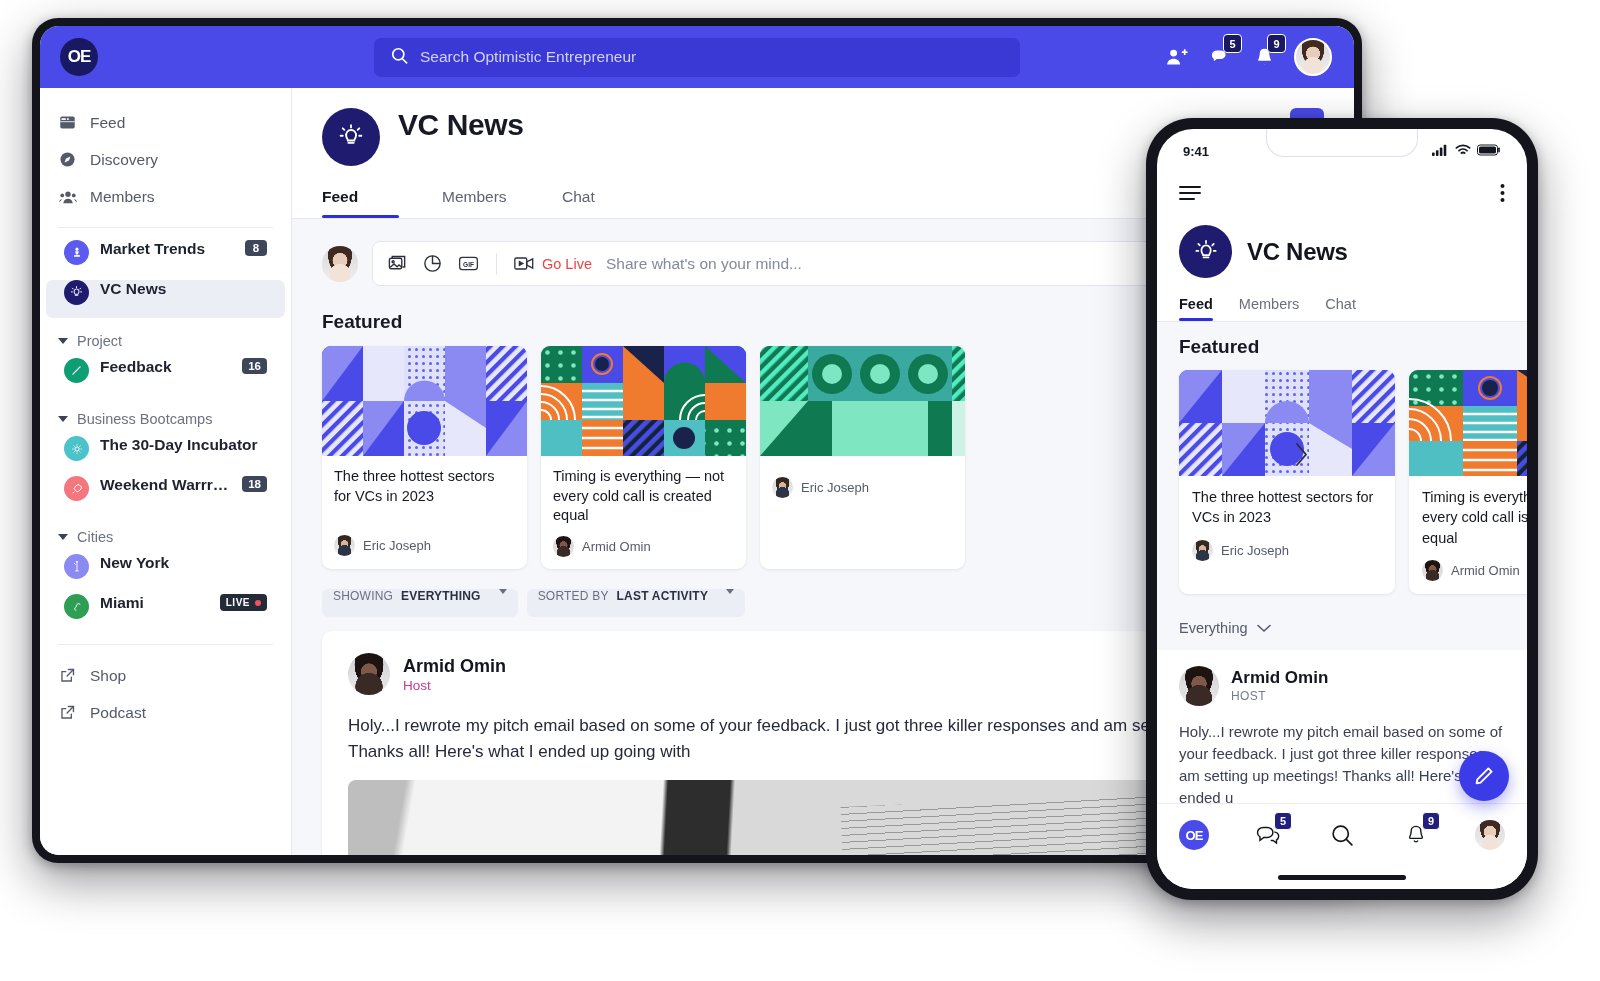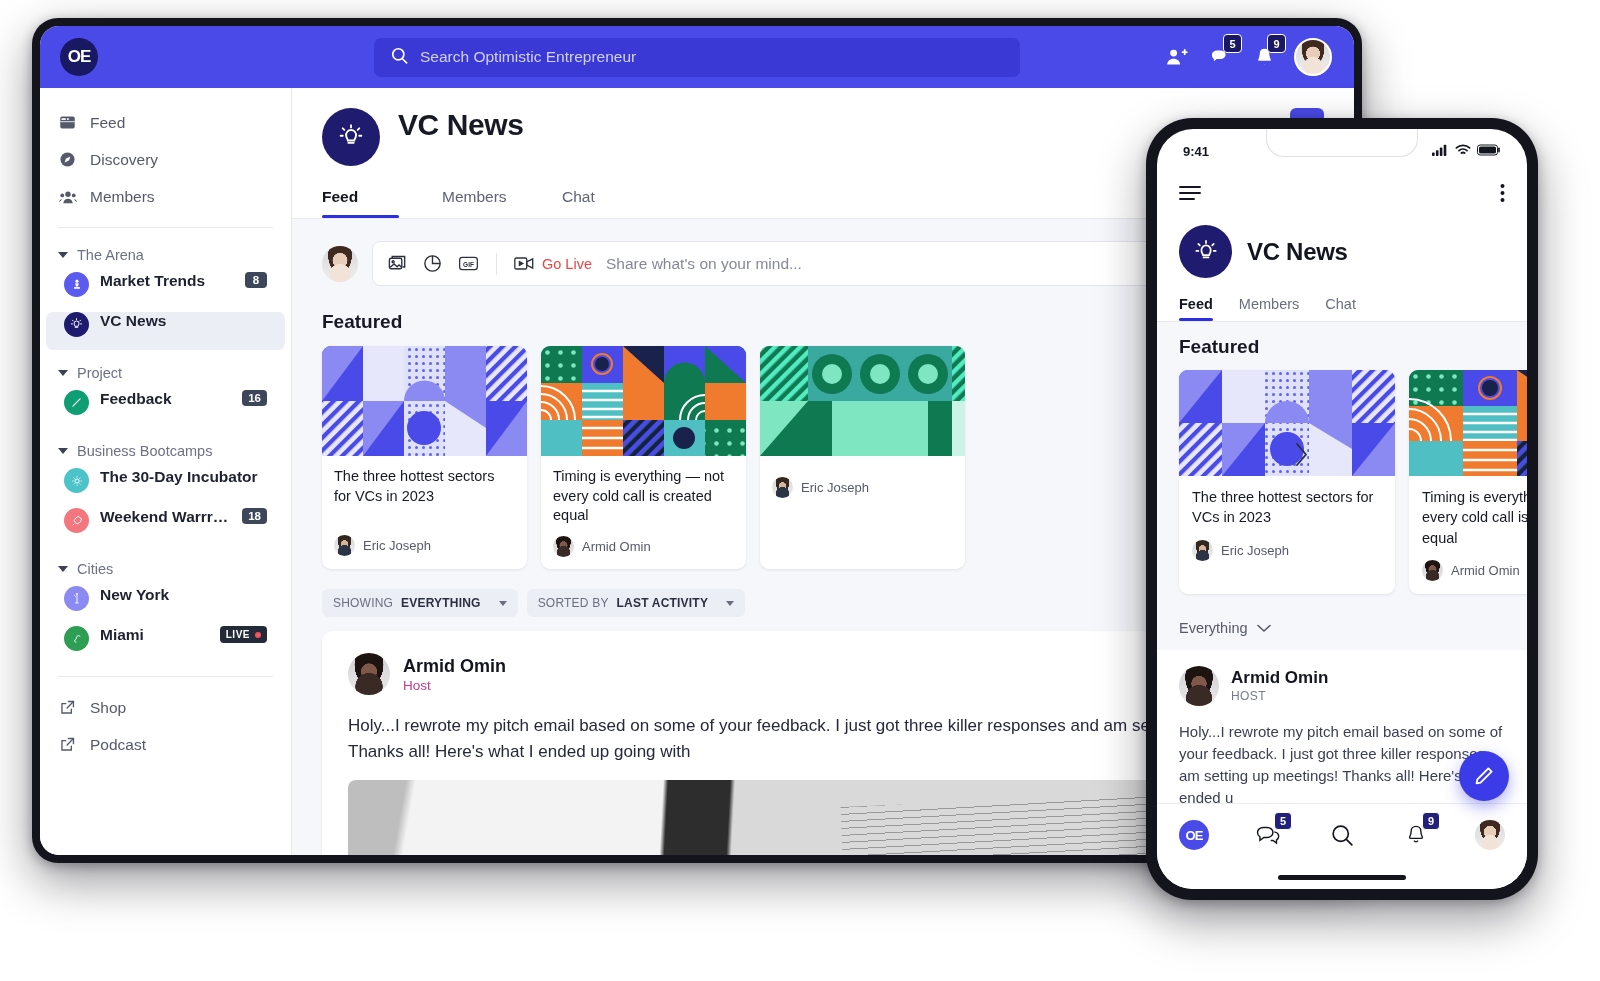--- a/index.html
+++ b/index.html
@@ -171,21 +171,21 @@
   .fauthor .avatar { width: 21px; height: 21px; }
   .fauthor span { font-size: 13px; color: #555a6b; }
   .carousel-next {
     position: absolute; right: 14px; top: 95px; color: #3b4253; cursor: pointer; z-index: 4;
   }
 
   
   .filterbar { display: flex; align-items: center; gap: 9px; margin: 20px 0 14px 0; }
   .pill {
     background: #eceef5; border-radius: 6px; height: 28px;
-    display: flex; align-items: center; gap: 8px; padding: 0 11px;
+    display: flex; gap: 8px; padding: 0 11px;
     font-size: 12px; color: #6a6f80; cursor: pointer; letter-spacing: .2px;
   }
   .pill b { color: #2b3041; font-weight: 700; }
   .pill .dncaret { width:0;height:0;border-left:4.5px solid transparent;border-right:4.5px solid transparent;border-top:5.5px solid #6a6f80; margin-left:10px;}
   .list-toggle { margin-left: auto; width: 28px; height: 28px; border-radius: 6px;
                  background: #eceef5; display: flex; align-items: center; justify-content: center; cursor: pointer; }
 
   
   .post { background: #fff; border-radius: 10px; padding: 22px 26px; box-shadow: 0 1px 3px rgba(30,35,60,.07); }
   .post-head { display: flex; align-items: center; gap: 13px; }
@@ -384,24 +384,20 @@
                   <path d="M.2 16c0-2.1 1.5-3.5 3.4-3.5"></path>
                 <circle cx="16.4" cy="8.2" r="2.1"></circle>
                   <path d="M19.8 16c0-2.1-1.5-3.5-3.4-3.5"></path>
               </svg>
             </span>
             <span>Members</span>
           </div>
 
           <div class="sb-divider"></div>
 
-          <div class="group-head">
-            <span class="caret"></span>
-            <span>The Arena</span>
-          </div>
           <div class="chan-row">
             <span class="chan-av" style="background:#5b5bf0">
               <svg width="14" height="14" viewBox="0 0 20 20" fill="#ffffff">
                 <circle cx="10" cy="4.5" r="2.2"></circle>
                   <path d="M7.4 7.5h5.2l-1.1 4.5h-3z"></path>
                   <path d="M5.8 13h8.4v2.4H5.8z"></path>
               </svg>
             </span>
             <span class="chan-label">Market Trends</span>
             <span class="count-badge">8</span>

